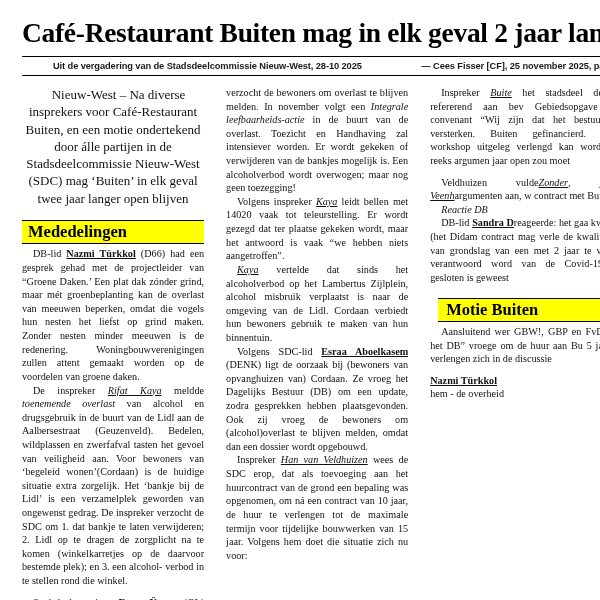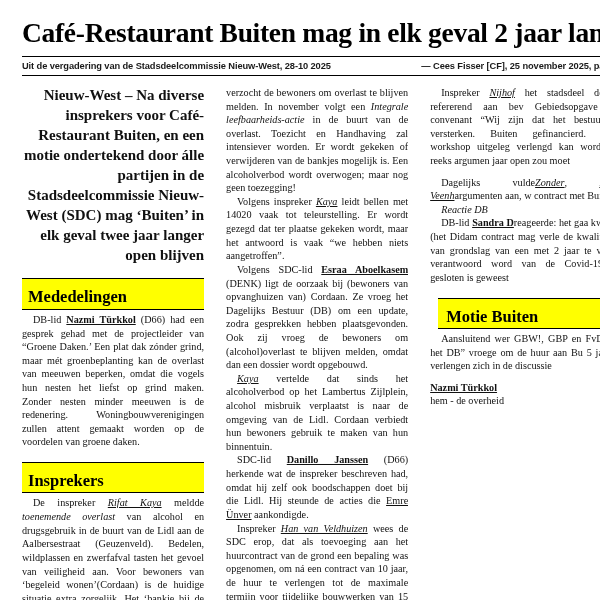--- a/index.html
+++ b/index.html
@@ -49,21 +49,21 @@
     justify-content: space-between;
     align-items: baseline;
     font-family: "Liberation Sans", sans-serif;
     font-size: 9.3px;
     font-weight: bold;
     color: #1a1a1a;
     padding: 4px 0 4px 0;
     width: 588px;
     white-space: nowrap;
   }
-  .byline-left { letter-spacing: -0.1px; }
+  .byline-left { letter-spacing: -0.1px; margin-left: 31px; }
   .byline-right { letter-spacing: -0.1px; padding-left: 24px; }
   .rule-bottom {
     border-top: 1.1px solid #000;
     width: 588px;
     margin-bottom: 0;
   }
 
   
   .columns {
     position: absolute;
@@ -85,38 +85,38 @@
   }
   .col p {
     margin: 0;
     text-indent: 11px;
     hyphens: auto;
   }
   .col p.noindent { text-indent: 0; }
   .col p.spaced { margin-top: 8px; }
 
   .lede {
-    font-weight: bold;
-    font-size: 15px;
+    font-weight: normal;
+    font-size: 13px;
     line-height: 1.33;
-    text-align: right;
+    text-align: center;
     text-indent: 0;
     margin: 0 0 0 0;
   }
 
   
   .section-head {
     background: #ffff00;
     border-top: 1.4px solid #000;
     border-bottom: 1.4px solid #000;
     font-family: "Liberation Serif", serif;
     font-weight: bold;
     font-size: 16.5px;
     line-height: 1.18;
-    padding: 8px 0 2px 6px;
+    padding: 1px 0 2px 6px;
     margin: 13px 0 3px 0;
     color: #000;
     white-space: nowrap;
     box-sizing: border-box;
   }
   .section-head.inset {
     margin-left: 8px;
     width: 178px;
     padding-left: 8px;
   }
@@ -157,51 +157,49 @@
   <div class="columns">
 
     <div class="col">
 
       <p class="lede">Nieuw-West – Na diverse insprekers voor Café-Restaurant Buiten, en een motie ondertekend door álle partijen in de Stadsdeelcommissie Nieuw-West (SDC) mag ‘Buiten’ in elk geval twee jaar langer open blijven</p>
 
       <div class="section-head">Mededelingen</div>
 
       <p><span>DB-lid </span><b class="name">Nazmi Türkkol</b><span> (D66) had een gesprek gehad met de projectleider van “Groene Daken.’ Een plat dak zónder grind, maar mét groenbeplanting kan de overlast van meeuwen beperken, omdat die vogels hun nesten het liefst op grind maken. Zonder nesten minder meeuwen is de redenering. Woningbouwverenigingen zullen attent gemaakt worden op de voordelen van groene daken.</span></p>
 
-      <div class="section-head">Insprekers</div>
 
       <p><span>De inspreker </span><i class="itu">Rifat Kaya</i><span> meldde </span><i class="it">toenemende overlast</i><span> van alcohol en drugsgebruik in de buurt van de Lidl aan de Aalbersestraat (Geuzenveld). Bedelen, wildplassen en zwerfafval tasten het gevoel van veiligheid aan. Voor bewoners van ‘begeleid wonen’(Cordaan) is de huidige situatie extra zorgelijk. Het ‘bankje bij de Lidl’ is een verzamelplek geworden van ongewenst gedrag. De inspreker verzocht de SDC om 1. dat bankje te laten verwijderen; 2. Lidl op te dragen de zorgplicht na te komen (winkelkarretjes op de daarvoor bestemde plek); en 3. een alcohol- verbod in te stellen rond die winkel.</span></p>
 
       <p class="spaced"><span>Stadsdeelvoorzitter </span><b class="name">Emre Ünver</b><span> (GL) herkende het probleem. Met de zorginstellingen is en wordt besproken. De Gebiedsmakelaar zal de filiaalhouder van de Lidl aanspreken. </span></p>
 
     </div>
 
     <div class="col">
 
       <p class="noindent"><span>verzocht de bewoners om overlast te blijven melden. In november volgt een </span><i class="it">Integrale leefbaarheids-actie</i><span> in de buurt van de overlast. Toezicht en Handhaving zal intensiever worden. Er wordt gekeken of verwijderen van de bankjes mogelijk is. Een alcoholverbod wordt overwogen; maar nog geen toezegging!</span></p>
 
 
       <p><span>Volgens inspreker </span><i class="itu">Kaya</i><span> leidt bellen met 14020 vaak tot teleurstelling. Er wordt gezegd dat ter plaatse gekeken wordt, maar het antwoord is vaak “we hebben niets aangetroffen”.</span></p>
 
+      <p><i class="itu">Kaya</i><span> vertelde dat sinds het alcoholverbod op het Lambertus Zijlplein, alcohol misbruik verplaatst is naar de omgeving van de Lidl. Cordaan verbiedt hun bewoners gebruik te maken van hun binnentuin.</span></p>
+
       <p><span>Volgens SDC-lid </span><b class="name">Esraa Aboelkasem</b><span> (DENK) ligt de oorzaak bij (bewoners van opvanghuizen van) Cordaan. Ze vroeg het Dagelijks Bestuur (DB) om een update, zodra gesprekken hebben plaatsgevonden. Ook zij vroeg de bewoners om (alcohol)overlast te blijven melden, omdat dan een dossier wordt opgebouwd.</span></p>
 
-      <p><i class="itu">Kaya</i><span> vertelde dat sinds het alcoholverbod op het Lambertus Zijlplein, alcohol misbruik verplaatst is naar de omgeving van de Lidl. Cordaan verbiedt hun bewoners gebruik te maken van hun binnentuin.</span></p>
-
-      <p><span>SDC-lid </span><b class="name">Danillo Janssen</b><span> (D66) herkende wat de inspreker beschreven had, omdat hij zelf ook boodschappen doet bij die Lidl. Hij steunde de acties die </span><u class="un">Emre Ünver</u><span> aankondigde.</span></p>
 
 
       <p><span>Inspreker </span><i class="itu">Han van Veldhuizen</i><span> wees de SDC erop, dat als toevoeging aan het huurcontract van de grond een bepaling was opgenomen, om ná een contract van 10 jaar, de huur te verlengen tot de maximale termijn voor tijdelijke bouwwerken van 15 jaar. Volgens hem doet die situatie zich nu voor: </span></p>
 
     </div>
 
     <div class="col col3-overflow">
 
-      <p><span>Inspreker </span><i class="itu">Nijhof</i><span> het stadsdeel de gr refererend aan bev Gebiedsopgave ver convenant “Wij zijn dat het bestuur de versterken. Buiten gefinancierd. Expe workshop uitgeleg verlengd kan word een reeks argumen jaar open zou moet</span></p>
-
-      <p class="spaced"><span>Dagelijks vulde</span><i class="itu">Zonder</i><span>, </span><i class="itu">Erica Veenh</i><span>argumenten aan, w contract met Buite</span></p>
+      <p><span>Inspreker </span><i class="itu">Buite</i><span> het stadsdeel de gr refererend aan bev Gebiedsopgave ver convenant “Wij zijn dat het bestuur de versterken. Buiten gefinancierd. Expe workshop uitgeleg verlengd kan word een reeks argumen jaar open zou moet</span></p>
+
+      <p class="spaced"><span>Veldhuizen vulde</span><i class="itu">Zonder</i><span>, </span><i class="itu">Erica Veenh</i><span>argumenten aan, w contract met Buite</span></p>
 
       <p class="subhead">Reactie DB</p>
 
       <p><span>DB-lid </span><b class="name">Sandra D</b><span>reageerde: het gaa kwestie (het Didam contract mag verle de kwaliteiten van grondslag van een met 2 jaar te verlen verantwoord word van de Covid-19 pe gesloten is geweest</span></p>
 
       <div class="section-head inset">Motie Buiten</div>
 
       <p>Aansluitend wer GBW!, GBP en FvD aan het DB” vroege om de huur aan Bu 5 jaar te verlengen zich in de discussie</p>
 
       <p class="spaced noindent"><b class="name">Nazmi Türkkol</b><br><span>hem - de overheid</span></p>

